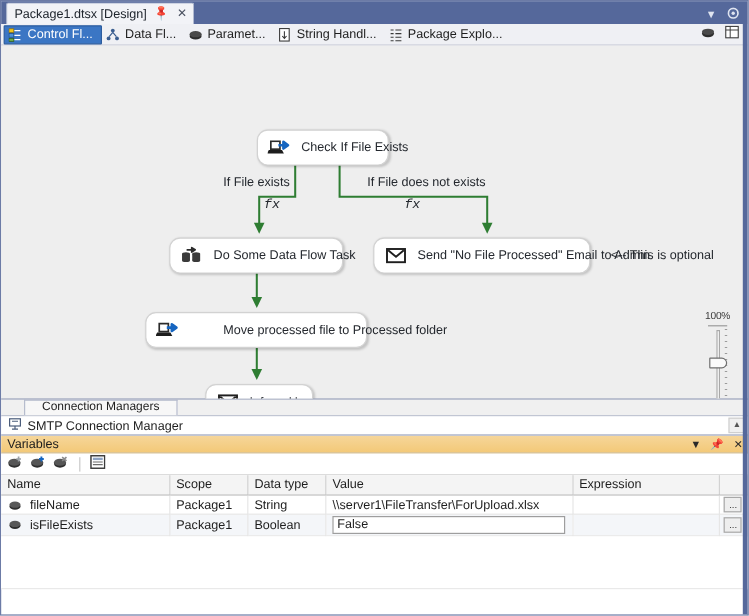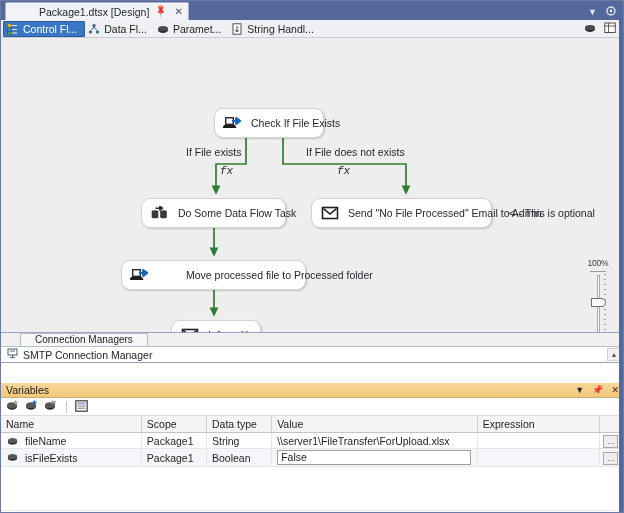--- a/index.html
+++ b/index.html
@@ -34,21 +34,21 @@
     background:#f2f3f7;
     border:1px solid #a9b3cc;
     border-bottom:none;
     margin-left:4px;
     padding:0 5px 0 6px;
     display:flex; align-items:center; gap:7px;
     font-size:10.5px;
     color:#20262e;
     border-radius:2px 2px 0 0;
   }
-  .doc-tab .tab-label { white-space:nowrap;margin-left:27px; }
+  .doc-tab .tab-label { white-space:nowrap; }
   .tab-pin, .tab-close {
     font-size:10px; color:#4a5160; line-height:1;
     cursor:default;
   }
   .tab-pin { transform:rotate(-45deg); display:inline-block; font-size:9px;}
   .strip-right {
     margin-left:auto;
     display:flex; align-items:center; gap:9px;
     padding:0 7px 2px 0;
     color:#dfe4f0; font-size:9px;
@@ -189,21 +189,21 @@
   }
 
   
   .var-pane { background:#ffffff; }
   .var-title {
     height:15px;
     background:linear-gradient(to bottom,#f6d69a,#f3c978);
     border-bottom:1px solid #c8ac74;
     display:flex; align-items:center;
     padding:0 4px 0 5px;
-    font-size:10.5px; color:#1b1b1b;margin-top:20px;
+    font-size:10.5px; color:#1b1b1b;
   }
   .var-title .title-btns {
     margin-left:auto; display:flex; align-items:center; gap:8px;
     font-size:9px; color:#2a2a2a;
   }
   .var-toolbar {
     height:18px;
     background:#ffffff;
     border-bottom:1px solid #dcdcdc;
     display:flex; align-items:center; gap:5px;
@@ -323,20 +323,29 @@
     <div class="dtab">
       <span class="ico">
         <svg width="12" height="12" viewBox="0 0 12 12">
           <rect x="2" y="0.8" width="8" height="10.4" fill="#ffffff" stroke="#3a3a3a" stroke-width="0.9"></rect>
           <path d="M6 3 L6 9 M4.2 7 L6 9 L7.8 7" stroke="#3a3a3a" stroke-width="0.9" fill="none"></path>
         </svg>
       </span>
       <span>String Handl...</span>
     </div>
 
+    <div class="dtab">
+      <span class="ico">
+        <svg width="12" height="12" viewBox="0 0 12 12">
+          <path d="M1.5 2 H4 M1.5 5 H4 M1.5 8 H4 M1.5 11 H4" stroke="#3a3a3a" stroke-width="0.9"></path>
+          <path d="M5.5 2 H10.5 M5.5 5 H10.5 M5.5 8 H10.5 M5.5 11 H10.5" stroke="#3a3a3a" stroke-width="0.9"></path>
+        </svg>
+      </span>
+      <span>Package Explo...</span>
+    </div>
 
     <div class="right-ico">
       <span>
         <svg width="12" height="12" viewBox="0 0 12 12">
           <ellipse cx="6" cy="7" rx="5" ry="3" fill="#2d2d2d"></ellipse>
           <ellipse cx="6" cy="5.5" rx="5" ry="2.6" fill="#4a4a4a"></ellipse>
         </svg>
       </span>
       <span>
         <svg width="12" height="12" viewBox="0 0 12 12">

